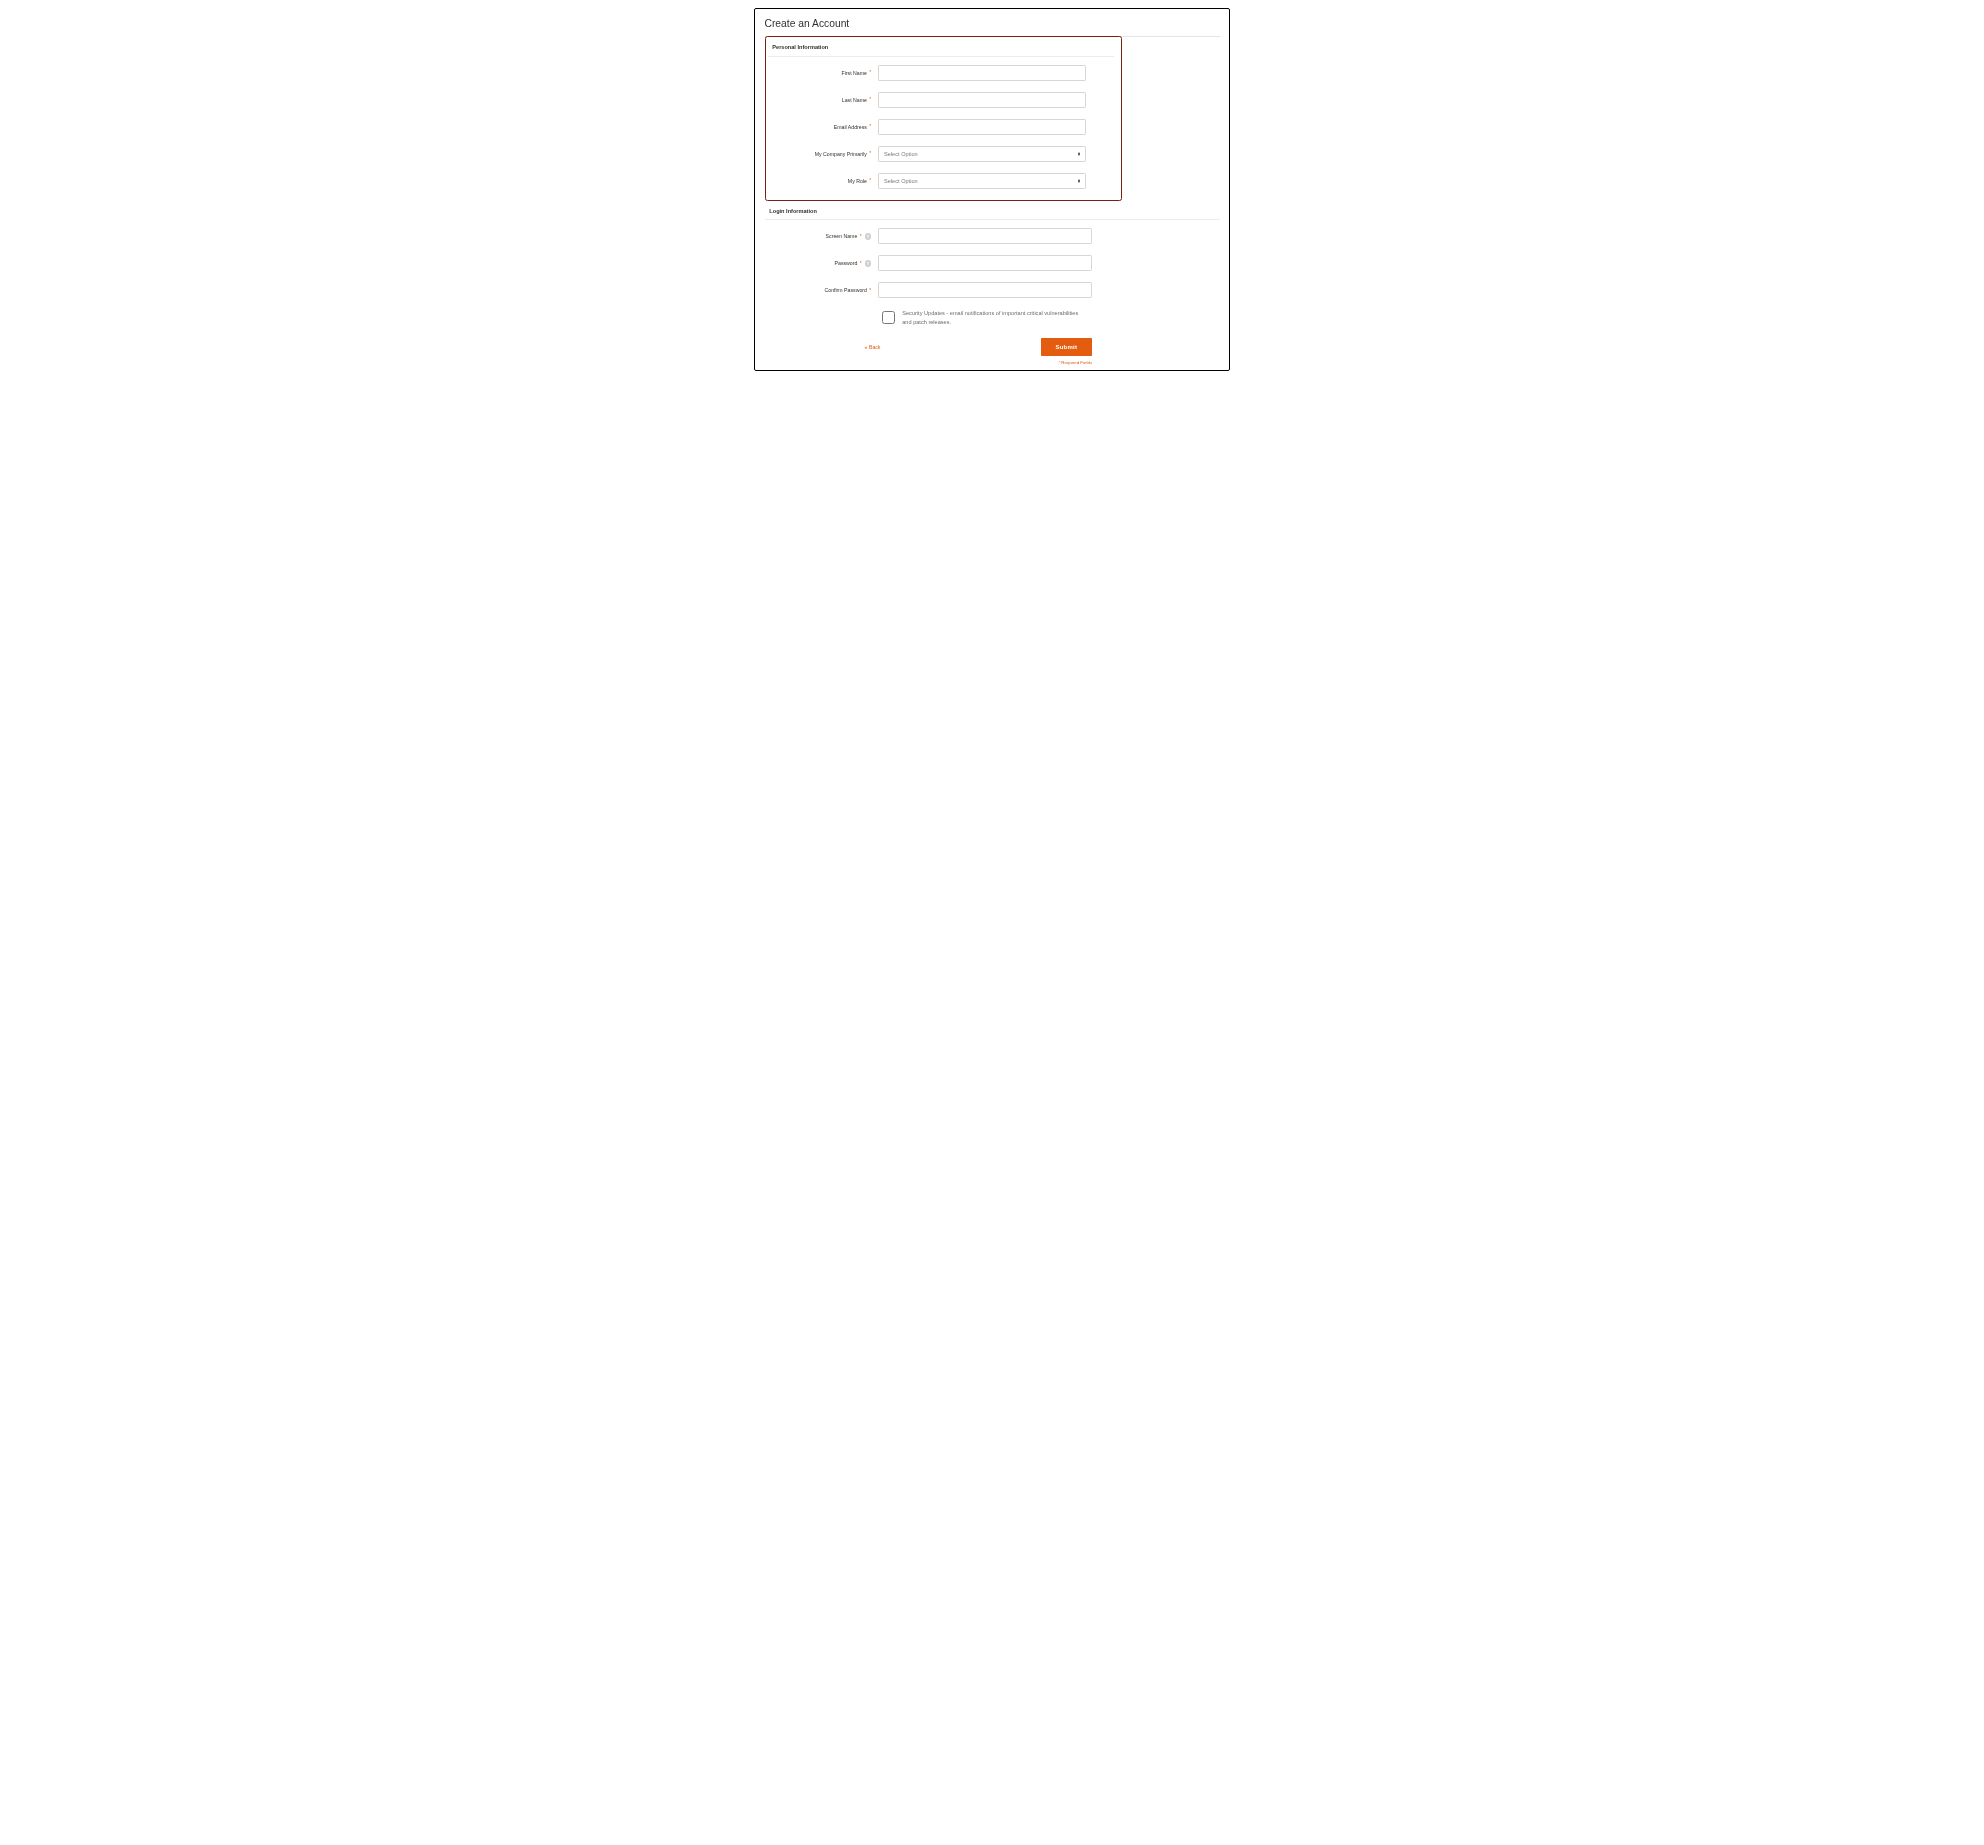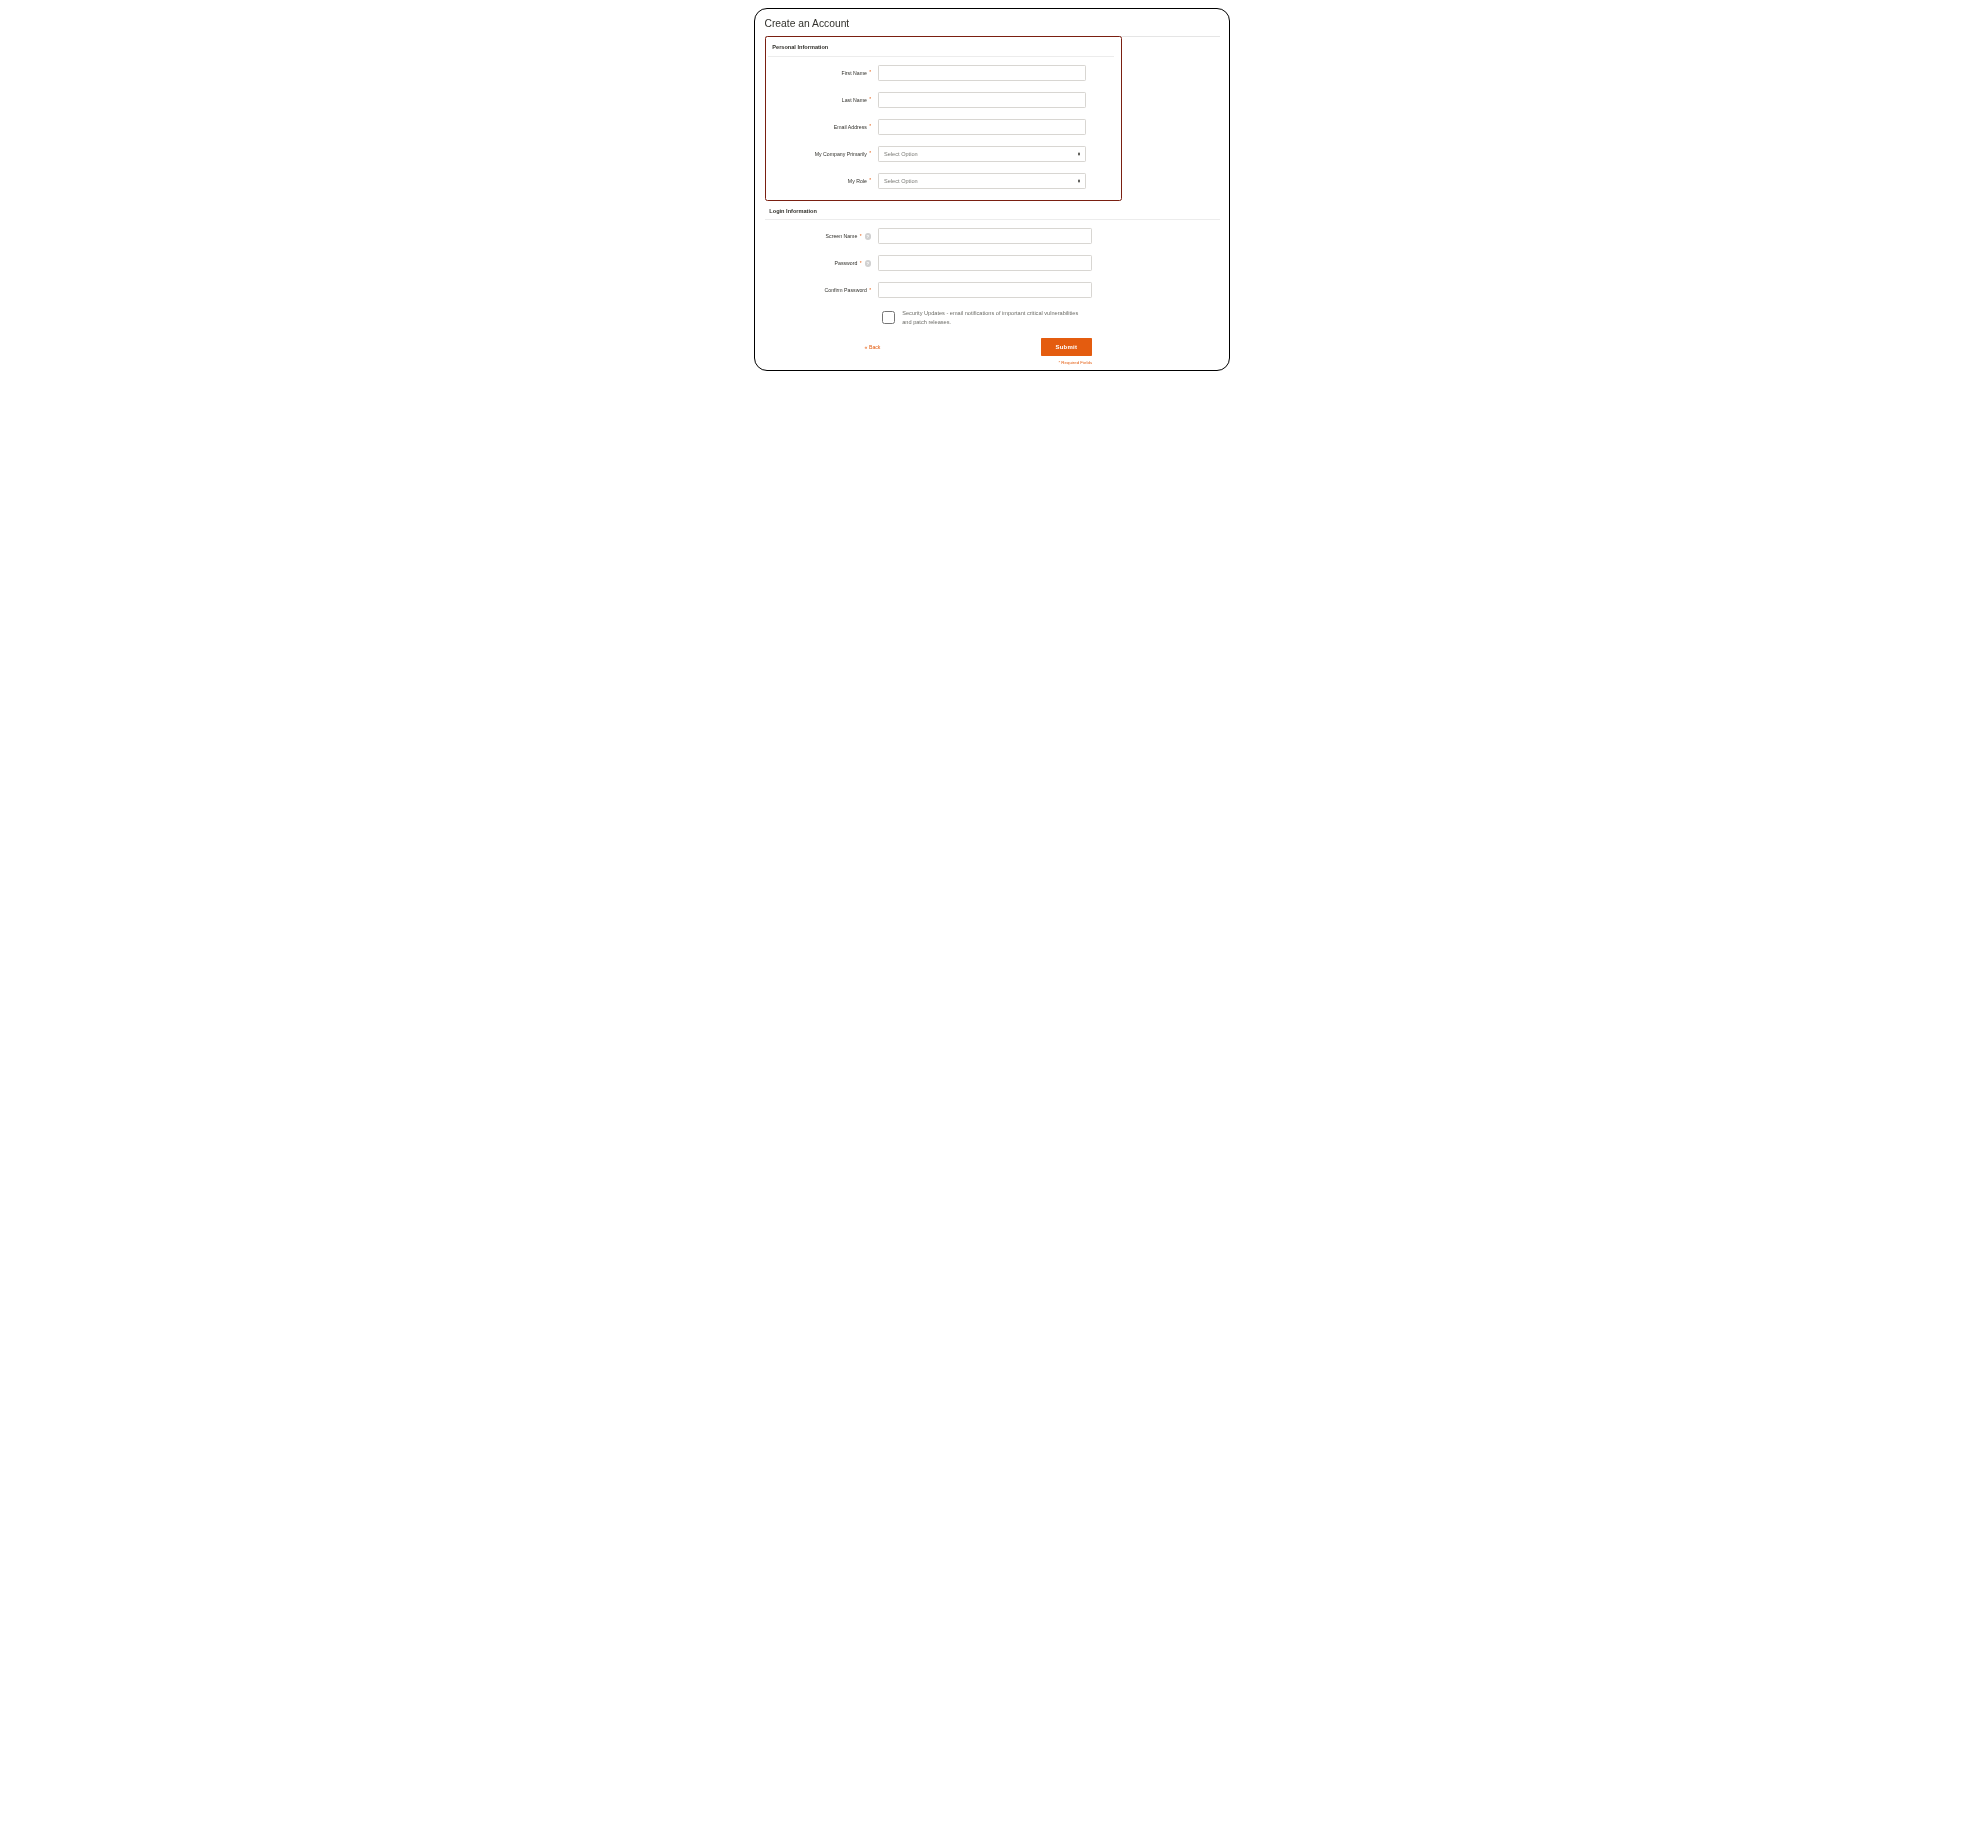--- a/index.html
+++ b/index.html
@@ -5,21 +5,21 @@
   * { box-sizing: border-box; }
   body {
     margin: 0;
     padding: 8px;
     background: #fff;
     font-family: "Helvetica Neue", Helvetica, Arial, sans-serif;
     color: #31302b;
   }
   .page {
     border: 0.8px solid #000;
-    border-radius: 13px;
+    border-radius: 2px;
     padding: 7.1px 9.5px 5.6px 9.5px;
     max-width: 476px;
     margin: 0 auto;
   }
   .page-title {
     font-size: 10.3px;
     font-weight: 400;
     color: #31302b;
     margin: 1.6px 0 4px 0;
     padding-bottom: 3.2px;

